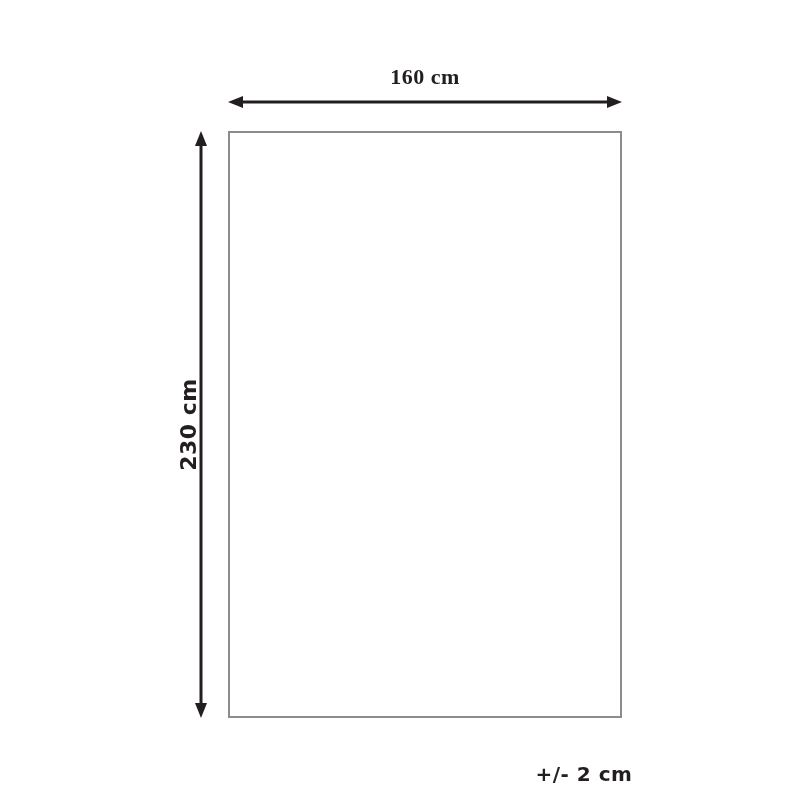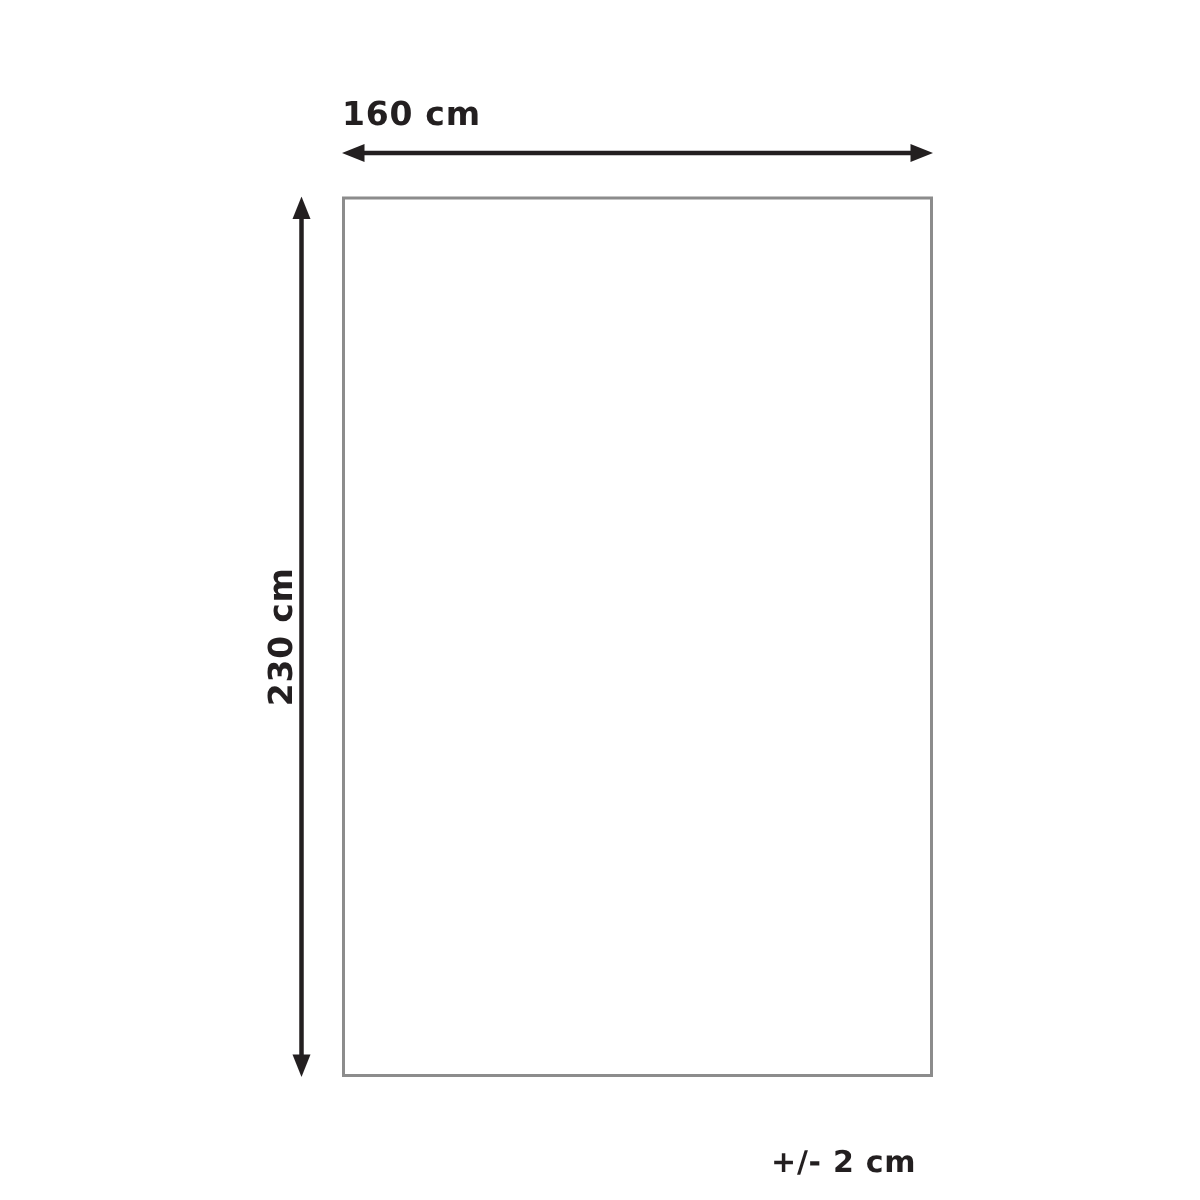--- a/index.html
+++ b/index.html
@@ -46,35 +46,36 @@
     color: #231f20;
     font-size: 22px;
     font-weight: 700;
     letter-spacing: 0.5px;
     white-space: nowrap;
   }
   .width-label {
     left: 228px;
     top: 64px;
     width: 394px;
-    text-align: left;
+    text-align: center;
+    font-family: Liberation Serif, serif;
   }
   .height-label {
     left: 88px;
     top: 412px;
     width: 200px;
     text-align: center;
     transform: rotate(-90deg);
     transform-origin: center center;
   }
   .tolerance-label {
-    left: 514px;
+    left: 484px;
     top: 762px;
     width: 200px;
-    text-align: left;
+    text-align: center;
     font-size: 20px;
   }
 </style>
 </head>
 <body>
 
 <div class="canvas">
 
   <div class="rect-outline"></div>
 

